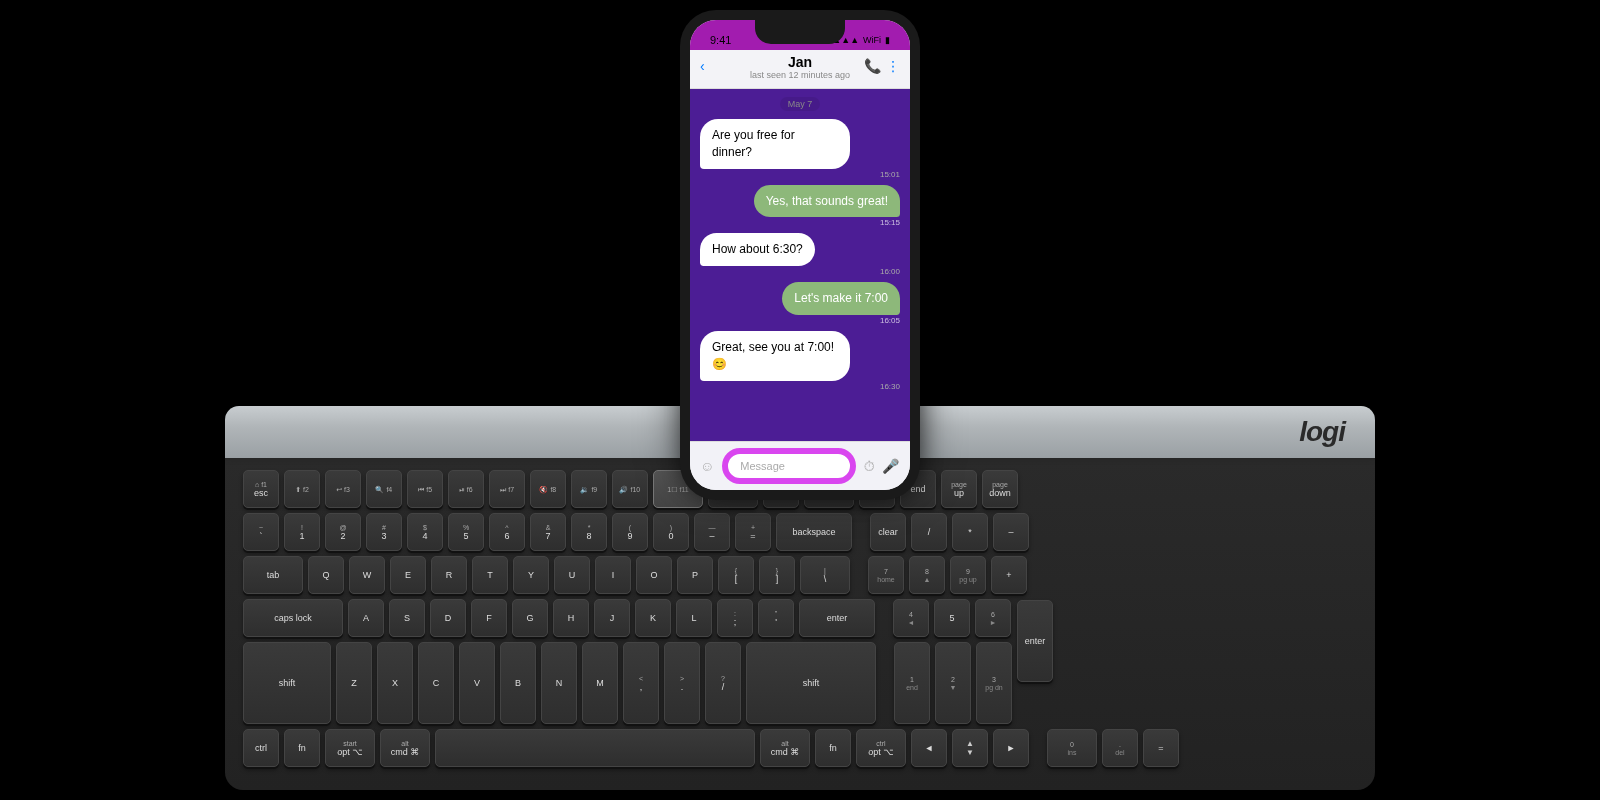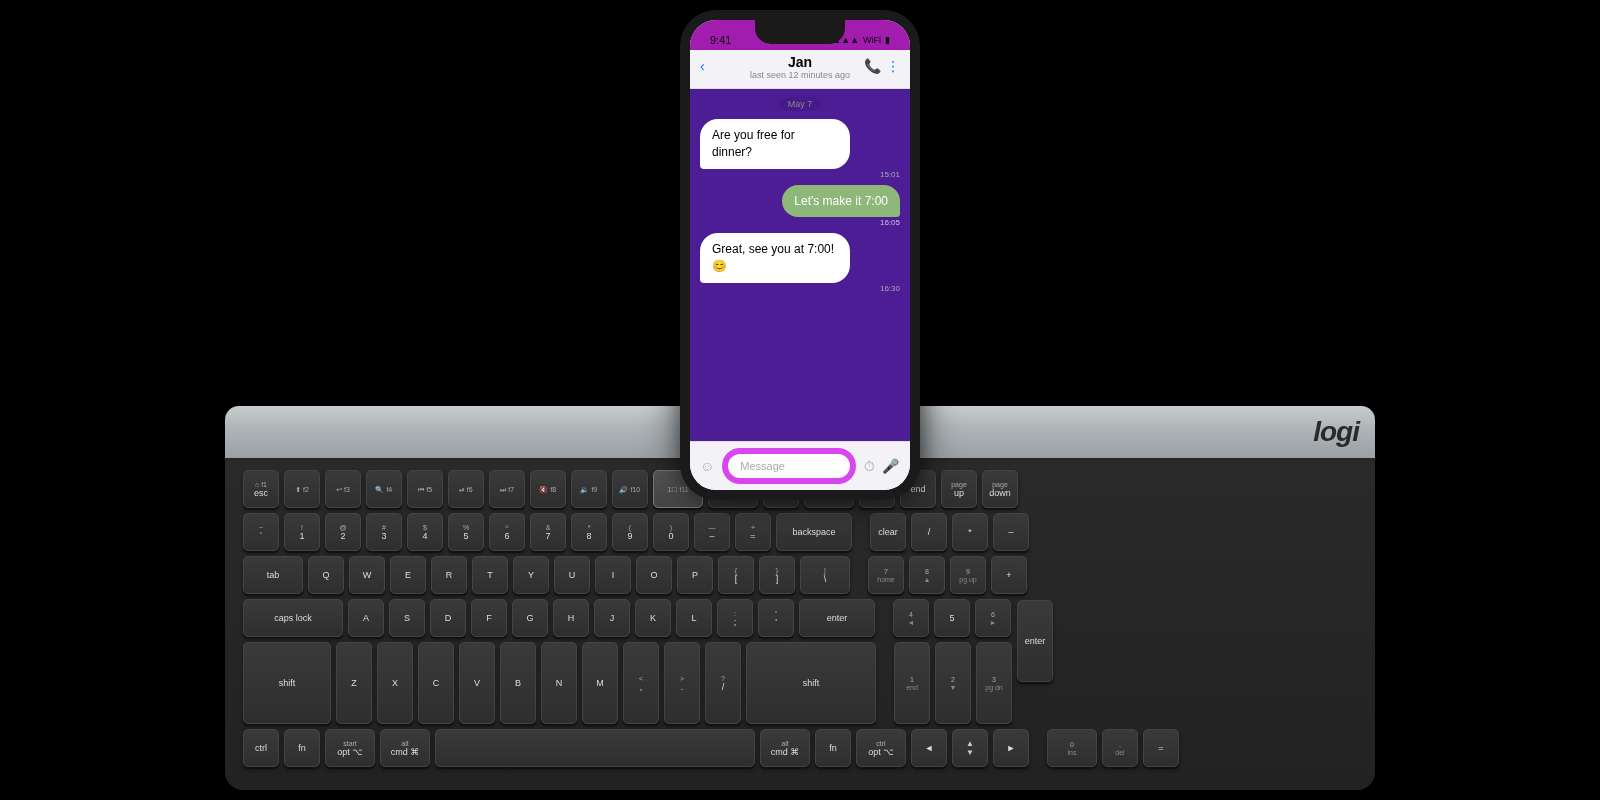--- a/index.html
+++ b/index.html
@@ -47,21 +47,21 @@
       width: 220px;
       height: 30px;
       background: linear-gradient(180deg, #888 0%, #999 50%, #aaa 100%);
       border-radius: 4px;
       position: relative;
       box-shadow: inset 0 2px 4px rgba(0,0,0,0.4);
     }
 
     .dock-label {
       position: absolute;
-      right: 16px;
+      right: 30px;
       top: 50%;
       transform: translateY(-50%);
       color: #2a2a2a;
       font-size: 28px;
       font-weight: 700;
       font-style: italic;
       letter-spacing: -1px;
     }
 
     .keyboard-body {
@@ -325,21 +325,33 @@
       <div class="chat-messages">
         <div class="date-badge">May 7</div>
 
         <div class="msg-group">
           <div class="msg-bubble msg-received">
             <span>Are you free for dinner?</span>
           </div>
           <div class="msg-time">15:01</div>
         </div>
 
-
+        <div class="msg-group">
+          <div class="msg-bubble msg-sent">
+            <span>Yes, that sounds great!</span>
+          </div>
+          <div class="msg-time msg-time-sent">15:15</div>
+        </div>
+
+        <div class="msg-group">
+          <div class="msg-bubble msg-received">
+            <span>How about 6:30?</span>
+          </div>
+          <div class="msg-time">16:00</div>
+        </div>
 
         <div class="msg-group">
           <div class="msg-bubble msg-sent">
             <span>Let's make it 7:00</span>
           </div>
           <div class="msg-time msg-time-sent">16:05</div>
         </div>
 
         <div class="msg-group">
           <div class="msg-bubble msg-received">

